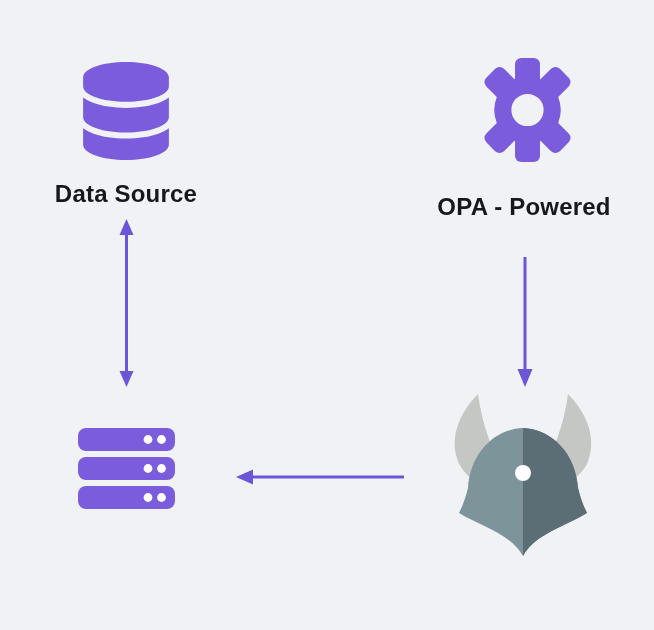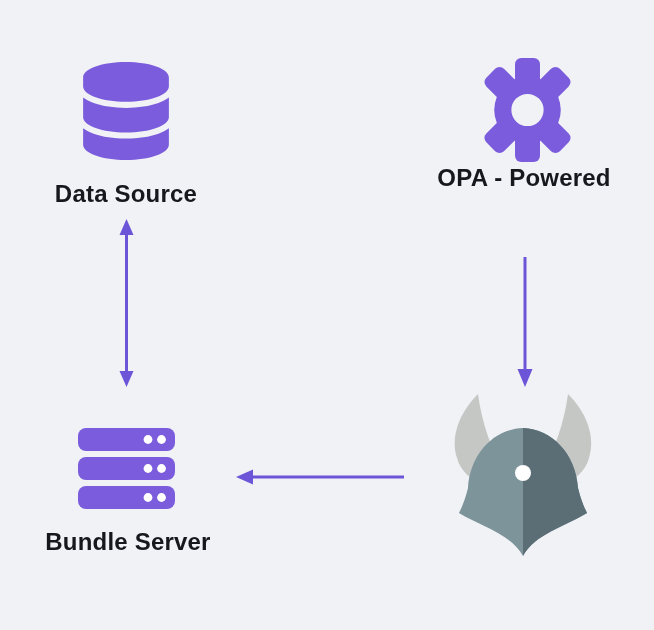--- a/index.html
+++ b/index.html
@@ -56,40 +56,39 @@
       <circle cx="50" cy="50" r="32"></circle>
       <rect x="38" y="0" width="24" height="27" rx="6"></rect>
       <rect x="38" y="0" width="24" height="27" rx="6" transform="rotate(45 50 50)"></rect>
       <rect x="38" y="0" width="24" height="27" rx="6" transform="rotate(135 50 50)"></rect>
       <rect x="38" y="0" width="24" height="27" rx="6" transform="rotate(180 50 50)"></rect>
       <rect x="38" y="0" width="24" height="27" rx="6" transform="rotate(225 50 50)"></rect>
       <rect x="38" y="0" width="24" height="27" rx="6" transform="rotate(315 50 50)"></rect>
     </g>
     <circle class="bg-fill" cx="50" cy="50" r="15.5"></circle>
   </svg>
-  <div class="node-label" style="left:394px; top:160px; width:260px; line-height:35px;">
+  <div class="node-label" style="left:394px; top:189px; width:260px; line-height:35px;">
     <div>OPA - Powered</div>
   </div>
 
   <svg class="abs" style="left:78px; top:428px;" width="97" height="81" viewBox="0 0 97 81" aria-hidden="true">
     <g class="accent-fill">
       <rect x="0" y="0" width="97" height="23" rx="8"></rect>
       <rect x="0" y="29" width="97" height="23" rx="8"></rect>
       <rect x="0" y="58" width="97" height="23" rx="8"></rect>
     </g>
     <g class="server-dot-fill">
       <circle cx="70" cy="11.5" r="4.4"></circle>
         <circle cx="83.5" cy="11.5" r="4.4"></circle>
       <circle cx="70" cy="40.5" r="4.4"></circle>
         <circle cx="83.5" cy="40.5" r="4.4"></circle>
       <circle cx="70" cy="69.5" r="4.4"></circle>
         <circle cx="83.5" cy="69.5" r="4.4"></circle>
     </g>
   </svg>
-  <div class="node-label" style="left:8px; top:528px; width:240px;">Bundle Server</div>
 
   <svg class="abs" style="left:448px; top:390px;" width="150" height="170" viewBox="0 0 150 170" aria-hidden="true">
     <defs>
       <clipPath id="helmet-right-clip">
           <rect x="75" y="0" width="75" height="170"></rect>
         </clipPath>
     </defs>
     <path class="horn-fill" d="M30,4 C12,22 2,46 9,68 C12,80 22,90 38,96 L58,84 C44,62 34,34 30,4 Z"></path>
     <path class="horn-fill" d="M120,4 C138,22 148,46 141,68 C138,80 128,90 112,96 L92,84 C106,62 116,34 120,4 Z"></path>
     <path class="helmet-left-fill" d="M75,38 C46,39 22,64 20,98 C17,110 14,117 11,123 C34,137 63,144 75,166 C87,144 116,137 139,123 C136,117 133,110 130,98 C128,64 104,39 75,38 Z"></path>

